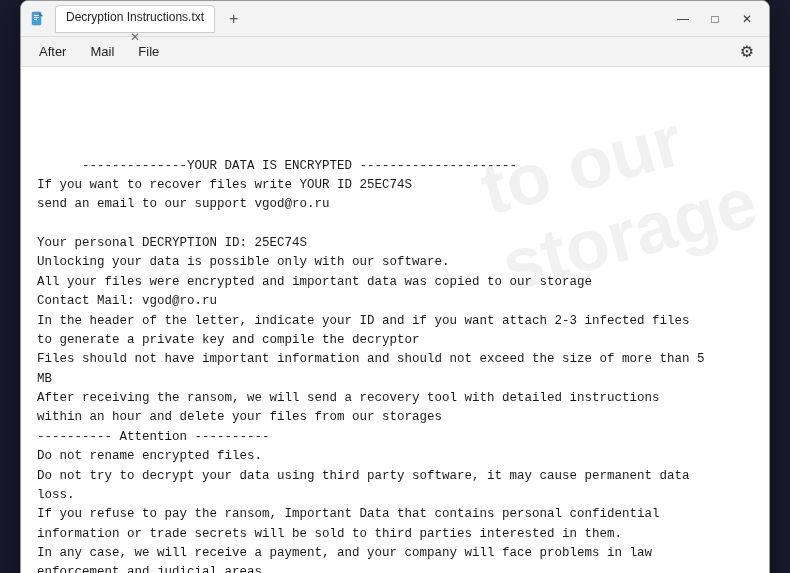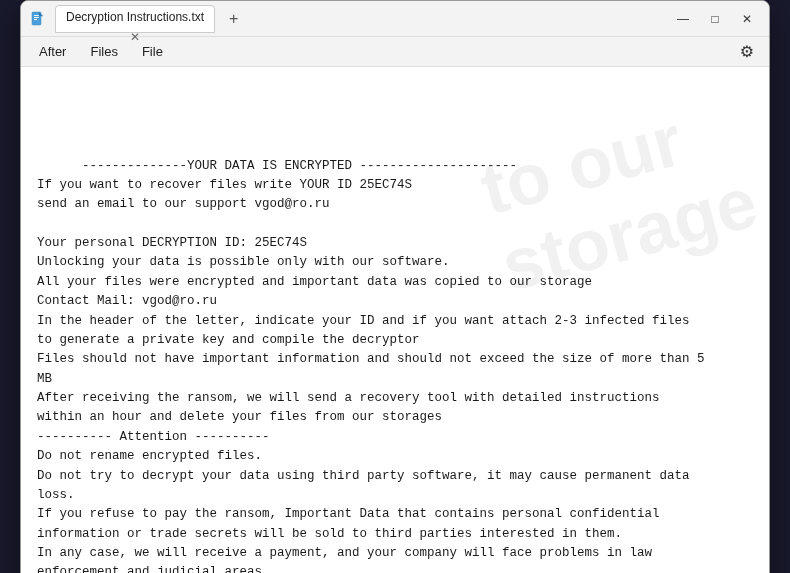--- a/index.html
+++ b/index.html
@@ -192,21 +192,21 @@
     </div>
     <div class="title-bar-controls">
       <button class="win-btn">—</button>
       <button class="win-btn">□</button>
       <button class="win-btn close">✕</button>
     </div>
   </div>
 
   <div class="menu-bar">
     <span class="menu-item">After</span>
-    <span class="menu-item">Files</span>
+    <span class="menu-item">Mail</span>
     <span class="menu-item">File</span>
     <div class="menu-bar-right">
       <div class="gear-btn">⚙</div>
     </div>
   </div>
 
   <div class="editor-area">
     <div class="watermark">to our<br>storage</div>
     <div class="editor-content">
       <span>--------------YOUR DATA IS ENCRYPTED ---------------------

